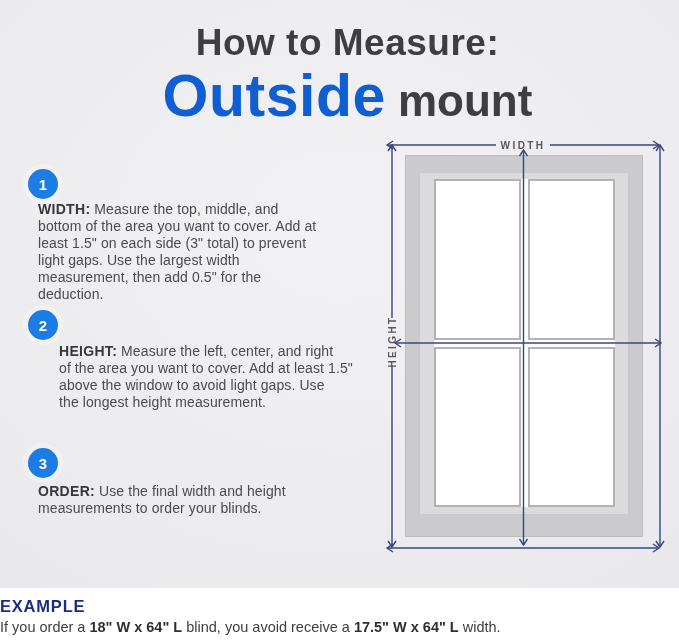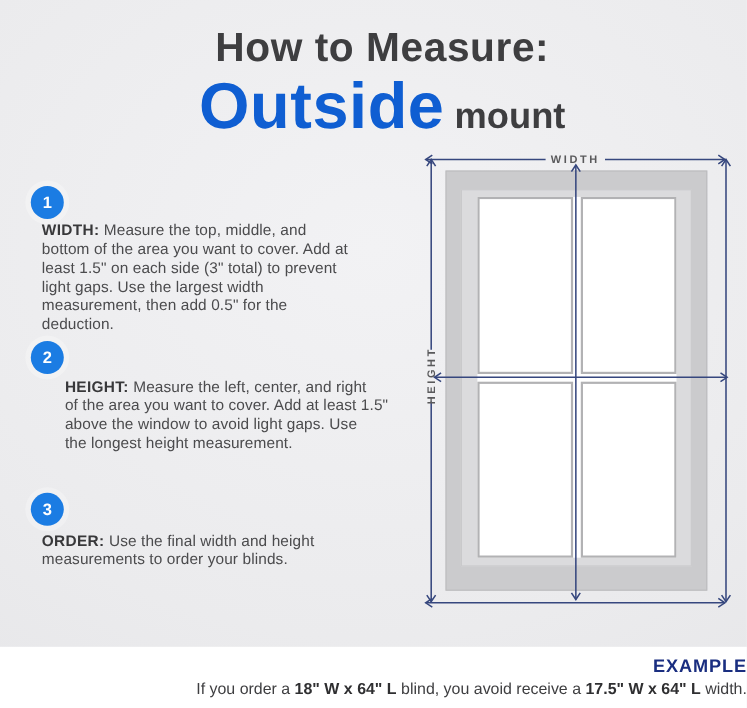--- a/index.html
+++ b/index.html
@@ -7,21 +7,21 @@
     position:relative; width:679px; height:644px; overflow:hidden;
     font-family:"Liberation Sans", sans-serif;
     background: radial-gradient(130% 110% at 50% 35%, #f2f2f4 0%, #ebebed 50%, #e1e1e4 100%);
   }
 
   
   .title { position:absolute; top:24px; left:0; right:0; text-align:center; line-height:1.05;padding-left:16px; }
   .title-line1 { font-size:37px; font-weight:700; color:#3e3e40; letter-spacing:0.5px; }
   .title-line2 { margin-top:3px; }
   .title-accent { font-size:59px; font-weight:700; color:#0f5ed2; letter-spacing:0.5px; }
-  .title-rest { font-size:33px; font-weight:700; color:#3e3e40; }
+  .title-rest { font-size:44px; font-weight:700; color:#3e3e40; }
 
   
   .step-circle {
     position:absolute; left:28px; width:30px; height:30px; border-radius:50%;
     background:#1b7ce3; color:#ffffff; font-size:15px; font-weight:700;
     display:flex; align-items:center; justify-content:center;
     box-shadow:0 0 0 5px rgba(255,255,255,0.28);
   }
   #circle-1 { top:169px; } #circle-2 { top:310px; } #circle-3 { top:448px; }
   .step-text {
@@ -48,21 +48,21 @@
     grid-template-columns:1fr 1fr; grid-template-rows:1fr 1fr; gap:7px;
   }
   .pane { background:#ffffff; border:2px solid #b2b2b4; }
   .arrows { position:absolute; left:0; top:0; }
   .arrow-stroke { stroke:#36477e; stroke-width:1.4; fill:none; }
   .dim-label { font-size:10px; font-weight:700; letter-spacing:2.4px; fill:#59595b; }
 
   
   .footer {
     position:absolute; left:0; right:0; top:588px; bottom:0;
-    background:#ffffff; text-align:right;
+    background:#ffffff; text-align:left;
   }
   .example-heading { margin-top:9px; font-size:16.5px; font-weight:700; color:#1a2e80; letter-spacing:0.8px; }
   .example-line { margin-top:3px; font-size:14.5px; color:#3e3e40; }
   .example-bold { font-weight:700; color:#2f2f31; }
 </style>
 </head>
 <body>
 
 <div class="page">
 

